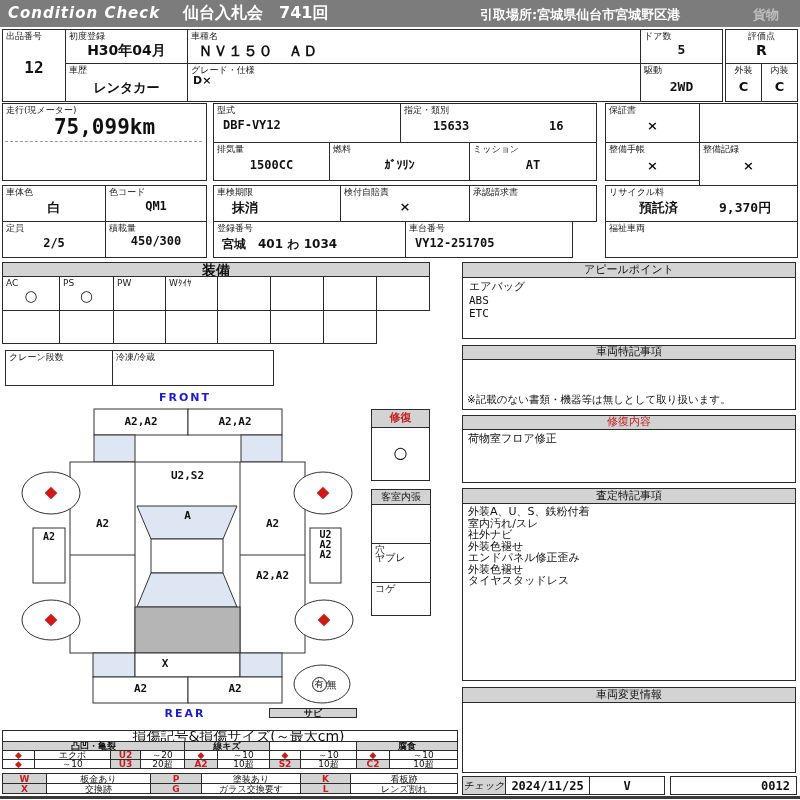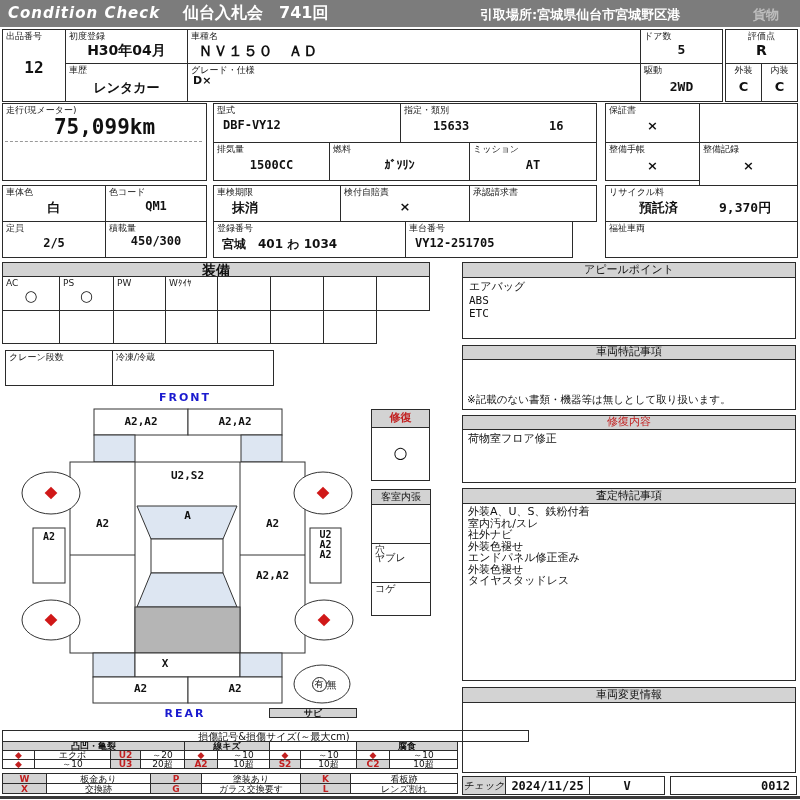--- a/index.html
+++ b/index.html
@@ -310,21 +310,21 @@
   <div class="c" style="left:505px;top:776px;width:85px;height:19px;">
     <div class="v vm" style="top:2px;font-size:12px;">2024/11/25</div>
   </div>
   <div class="c" style="left:589px;top:776px;width:76px;height:19px;">
     <div class="v vm" style="top:2px;font-size:12px;">V</div>
   </div>
   <div class="c" style="left:670px;top:776px;width:127px;height:19px;">
     <div class="v vm" style="top:2px;font-size:12px;text-align:center;right:6px;left:auto;">0012</div>
   </div>
 
-  <div class="legend-cell" style="left:2px;top:730px;width:527px;height:12px;font-size:10px;line-height:11px;padding-left:17px;">損傷記号&amp;損傷サイズ(～最大cm)</div>
+  <div class="legend-cell" style="left:2px;top:730px;width:456px;height:12px;font-size:14px;line-height:11px;padding-left:17px;">損傷記号&amp;損傷サイズ(～最大cm)</div>
   <div class="legend-cell gh" style="left:2px;top:741px;width:183px;height:10px;">凸凹・亀裂</div>
   <div class="legend-cell gh" style="left:184px;top:741px;width:86px;height:10px;">線キズ</div>
   <div class="legend-cell gh" style="left:269px;top:708px;width:88px;height:10px;">サビ</div>
   <div class="legend-cell gh" style="left:356px;top:741px;width:102px;height:10px;">腐食</div>
 
   <div class="legend-cell red" style="left:2px;top:750px;width:33px;height:10px;">◆</div>
   <div class="legend-cell" style="left:34px;top:750px;width:77px;height:10px;">エクボ</div>
   <div class="legend-cell gh red" style="left:110px;top:750px;width:31px;height:10px;">U2</div>
   <div class="legend-cell" style="left:140px;top:750px;width:45px;height:10px;">～20</div>
   <div class="legend-cell red" style="left:184px;top:750px;width:34px;height:10px;">◆</div>

